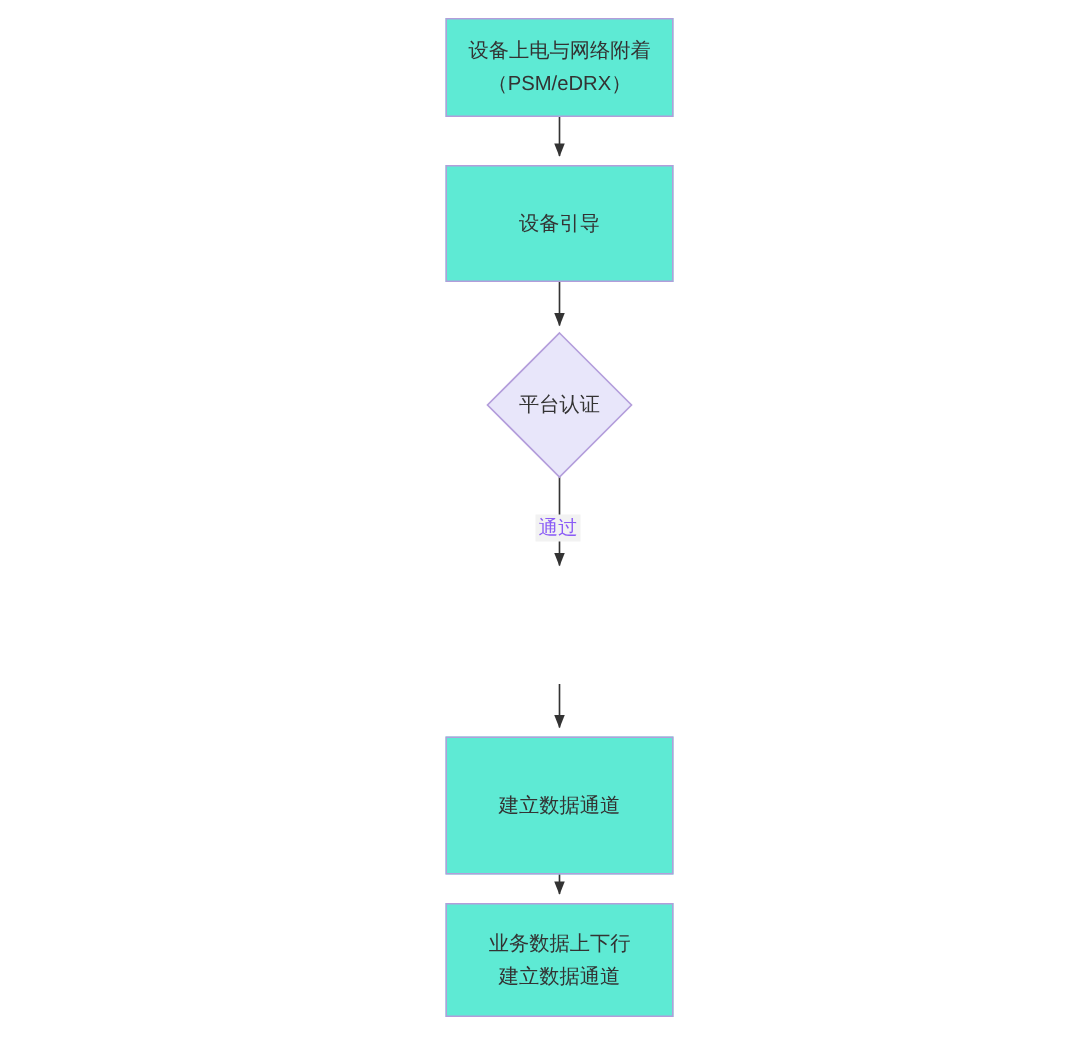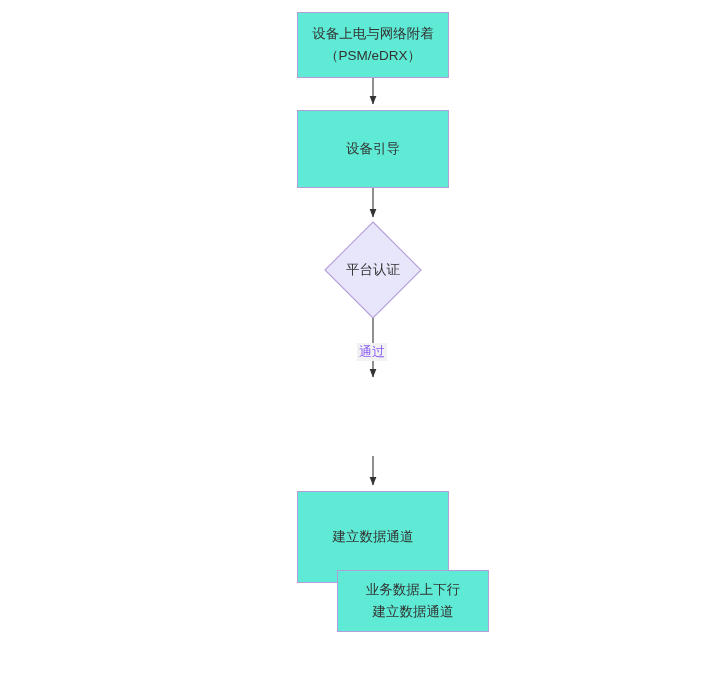--- a/index.html
+++ b/index.html
@@ -114,18 +114,18 @@
 
   <div class="edge-label" style="left:357px; top:343px;">
     <span>通过</span>
   </div>
 
 
   <div class="node" style="left:297px; top:491px; width:152px; height:92px;">
     <span class="line1">建立数据通道</span>
   </div>
 
-  <div class="node" style="left:297px; top:570px; width:152px; height:62px;margin-left:40px;">
+  <div class="node" style="left:297px; top:602px; width:152px; height:76px;">
     <span class="line1">业务数据上下行</span>
     <span class="line2">建立数据通道</span>
   </div>
 
 </div>
 
 </body></html>

